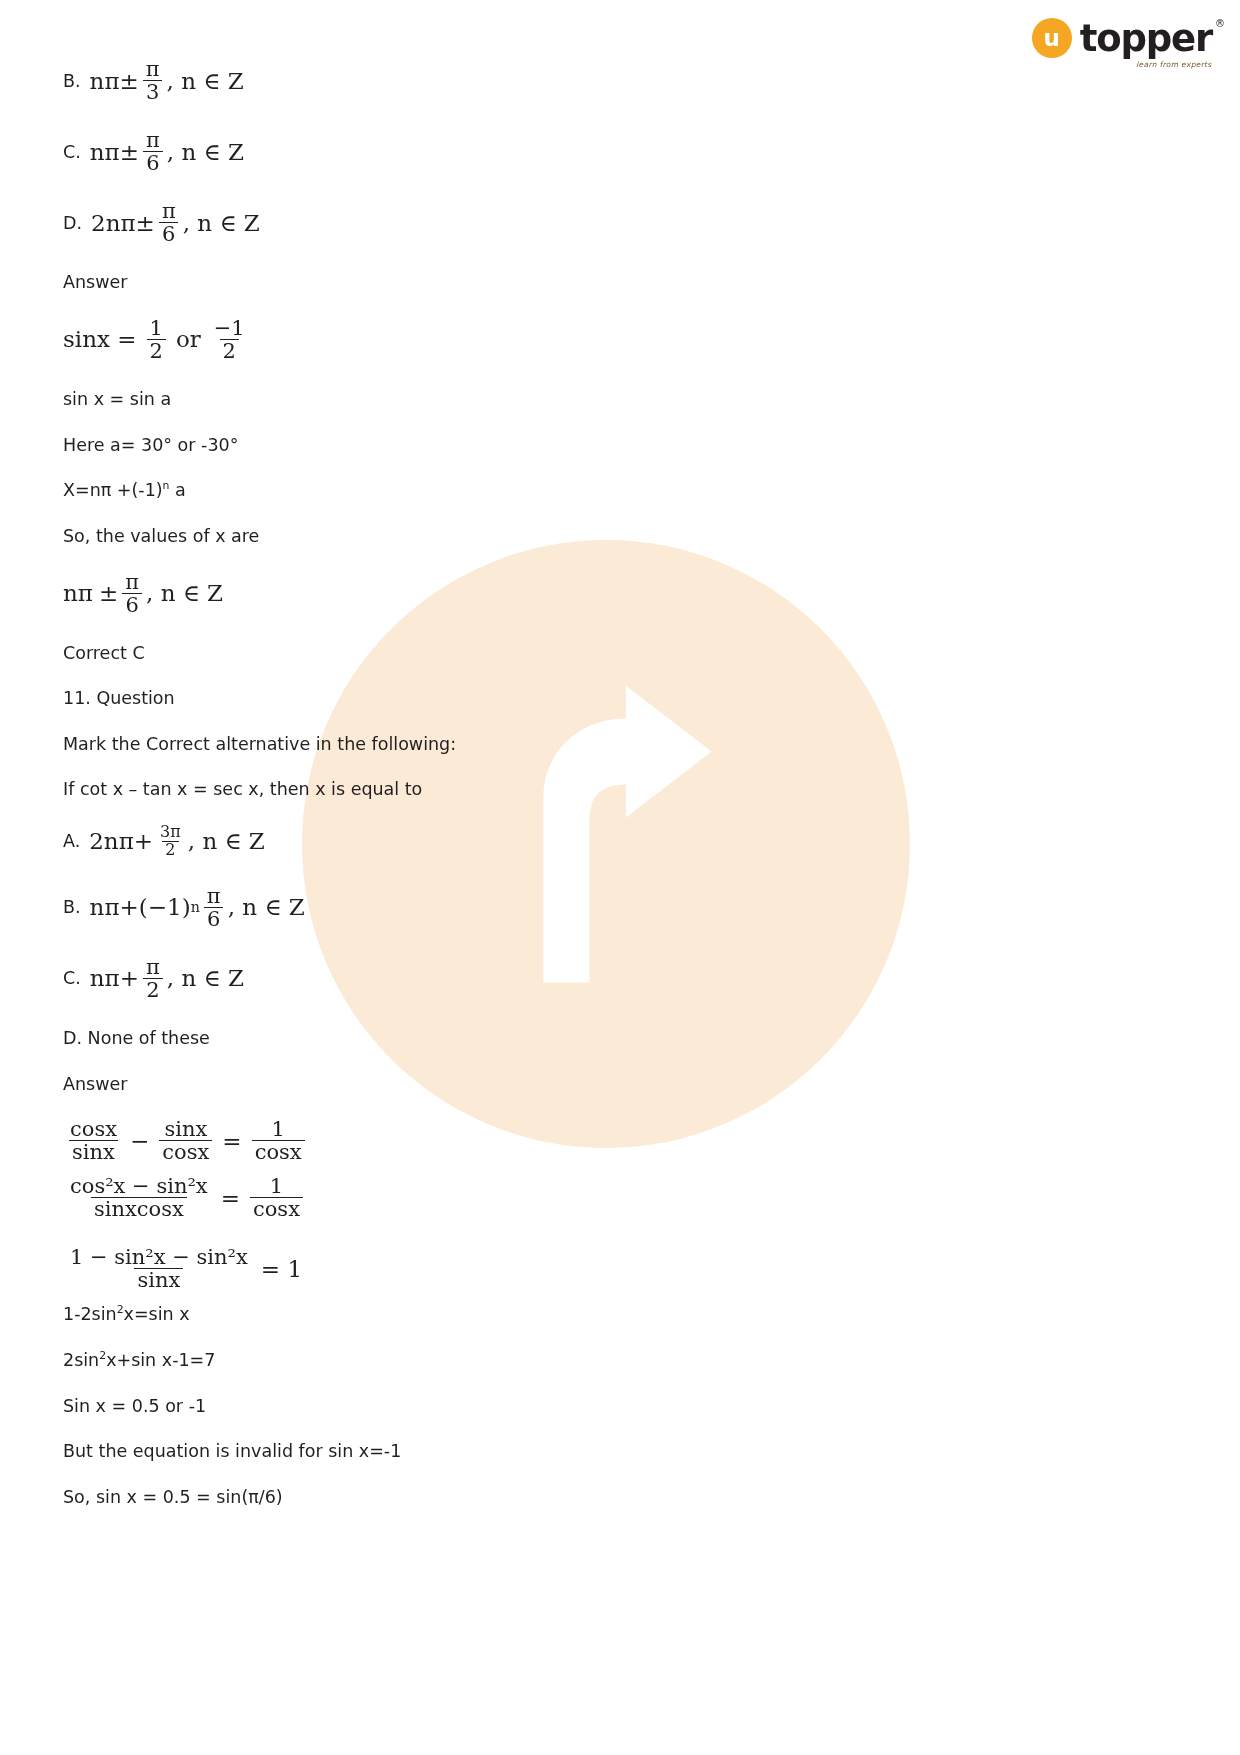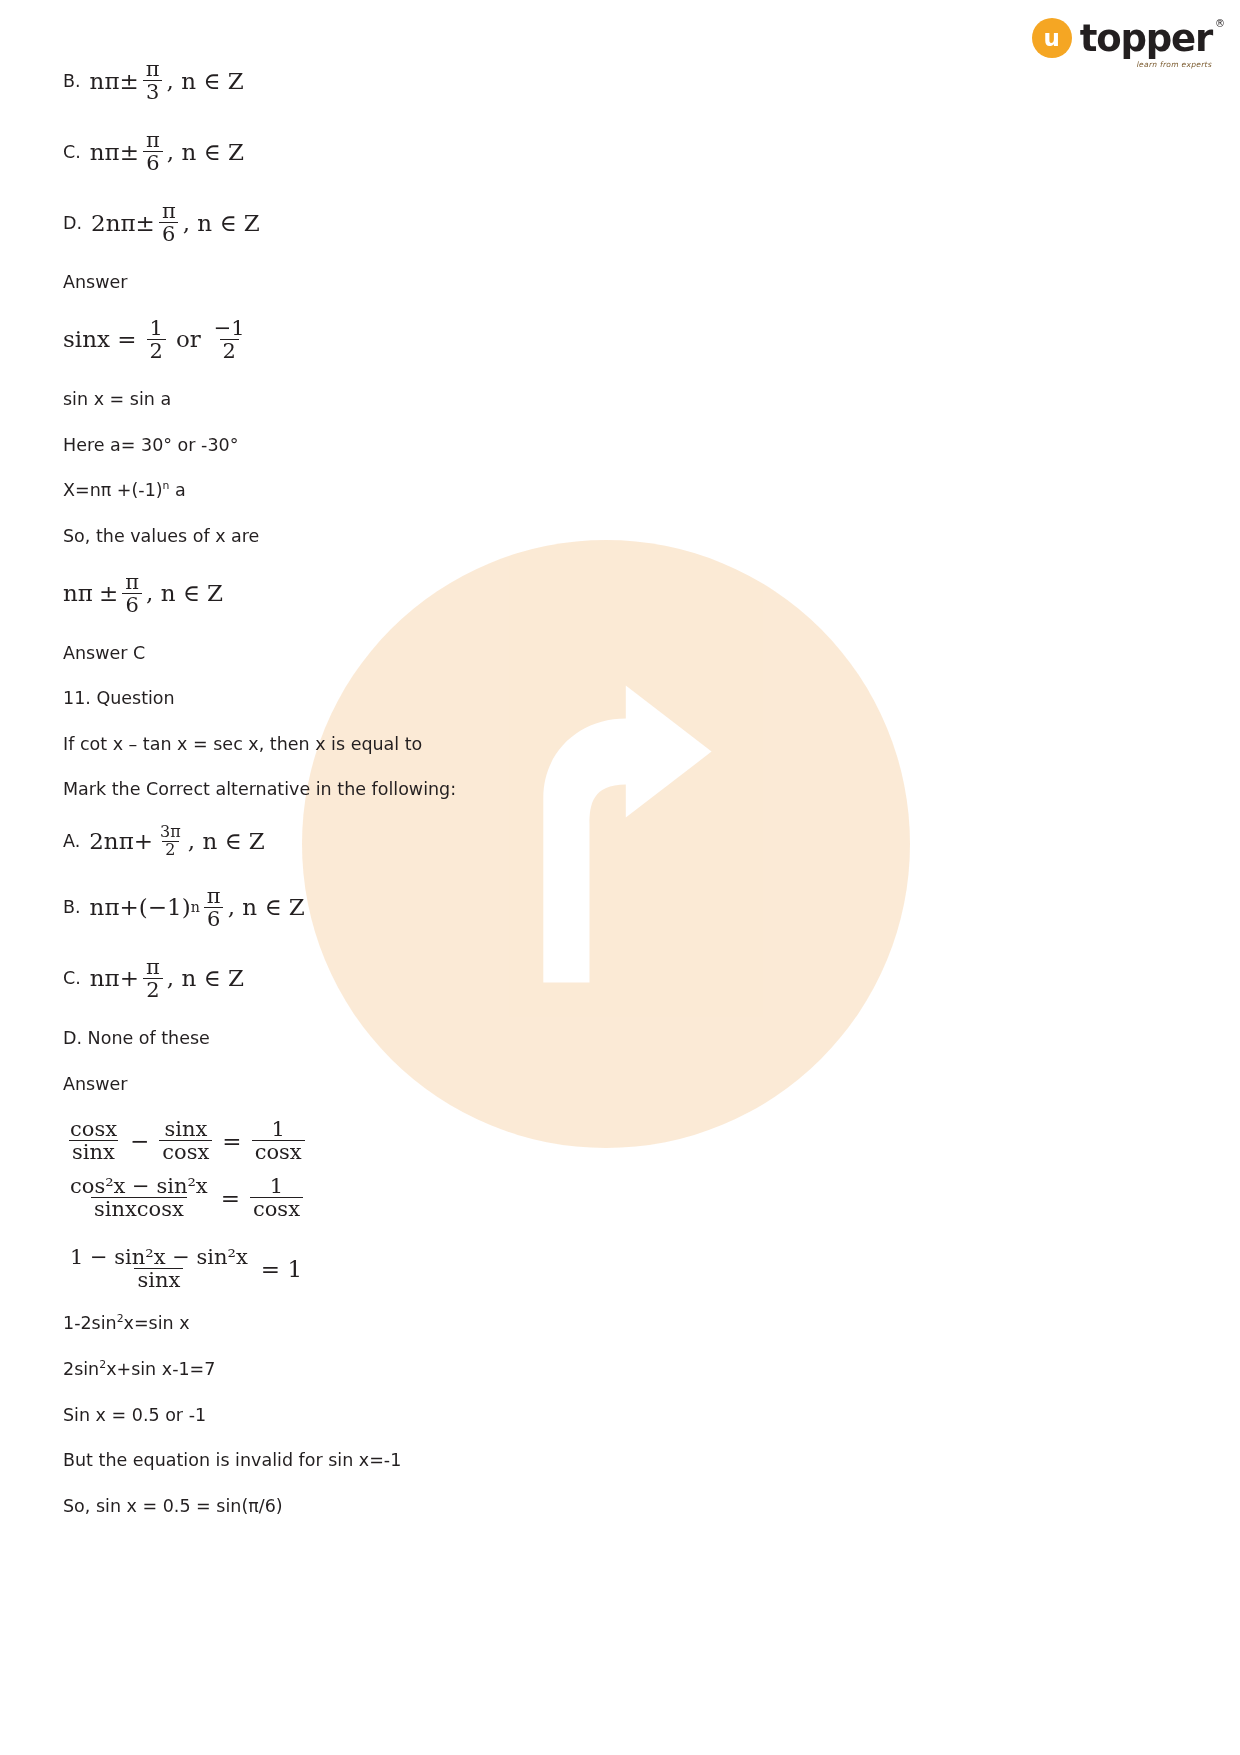--- a/index.html
+++ b/index.html
@@ -243,25 +243,25 @@
       <span class="sp"></span>
       <span>±</span>
       <span class="frac">
         <span class="num">π</span>
         <span class="den">6</span>
       </span>
       <span>, n ∈ Z</span>
     </span>
   </div>
 
-  <p class="line">Answer C</p>
+  <p class="line">Correct C</p>
 
   <p class="line bold">11. Question</p>
+  <p class="line">Mark the Correct alternative in the following:</p>
   <p class="line">If cot x – tan x = sec x, then x is equal to</p>
-  <p class="line">Mark the Correct alternative in the following:</p>
 
   <div class="mathline">
     <span class="optlabel">A.</span>
     <span class="math">
       <span>2nπ</span>
       <span>+</span>
       <span class="frac big">
         <span class="num">3π</span>
         <span class="den">2</span>
       </span>
@@ -332,21 +332,21 @@
       <span class="sp"></span>
       <span>=</span>
       <span class="sp"></span>
       <span class="frac">
         <span class="num">1</span>
         <span class="den">cosx</span>
       </span>
     </span>
   </div>
 
-  <div class="mathline" style="margin-bottom:21px">
+  <div class="mathline" style="margin-bottom:12px">
     <span class="math">
       <span class="frac">
         <span class="num">1 − sin²x − sin²x</span>
         <span class="den">sinx</span>
       </span>
       <span class="sp"></span>
       <span>= 1</span>
     </span>
   </div>
 

